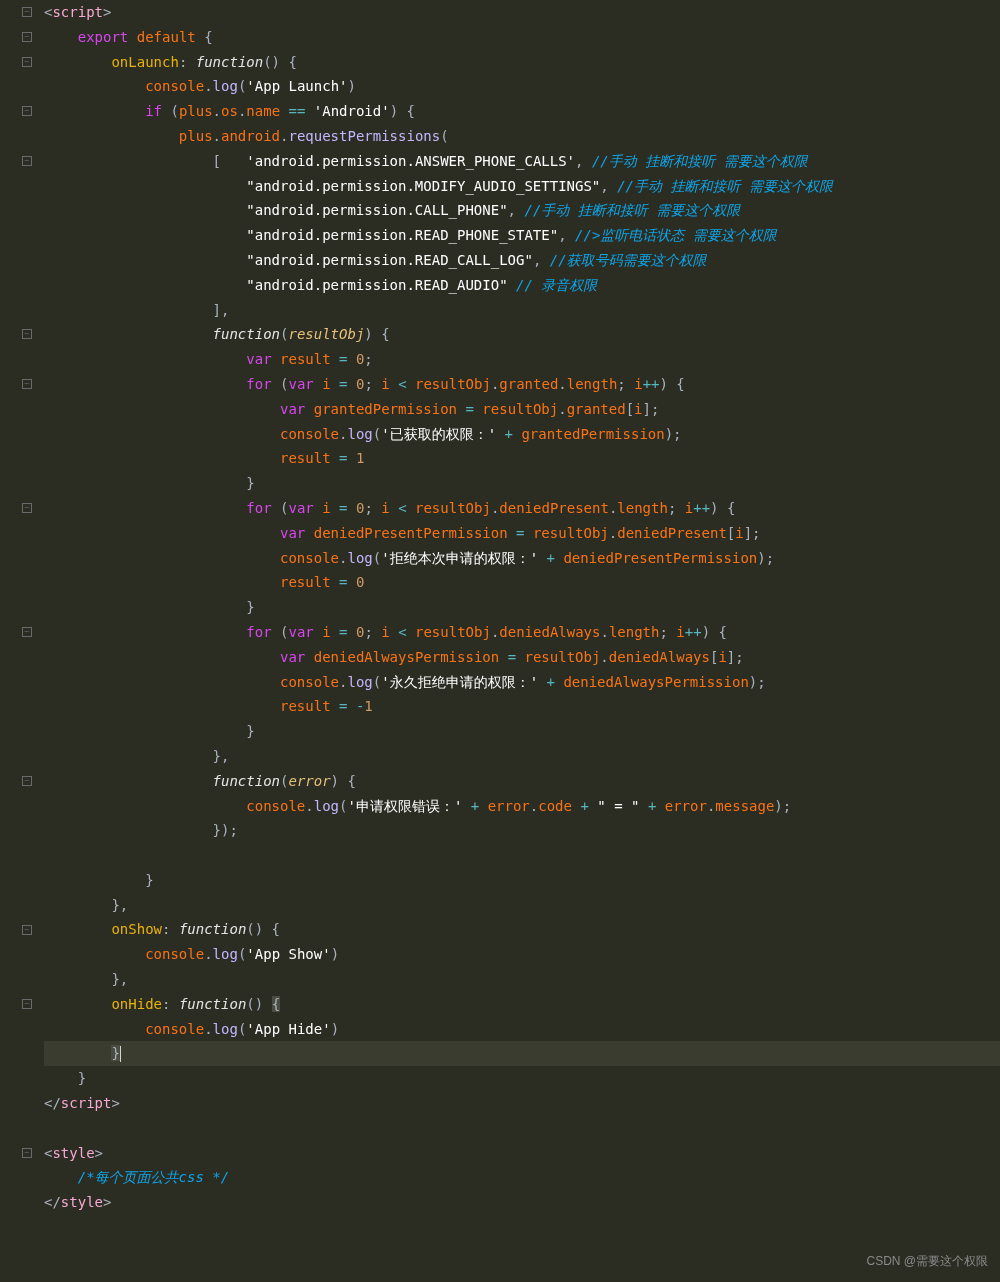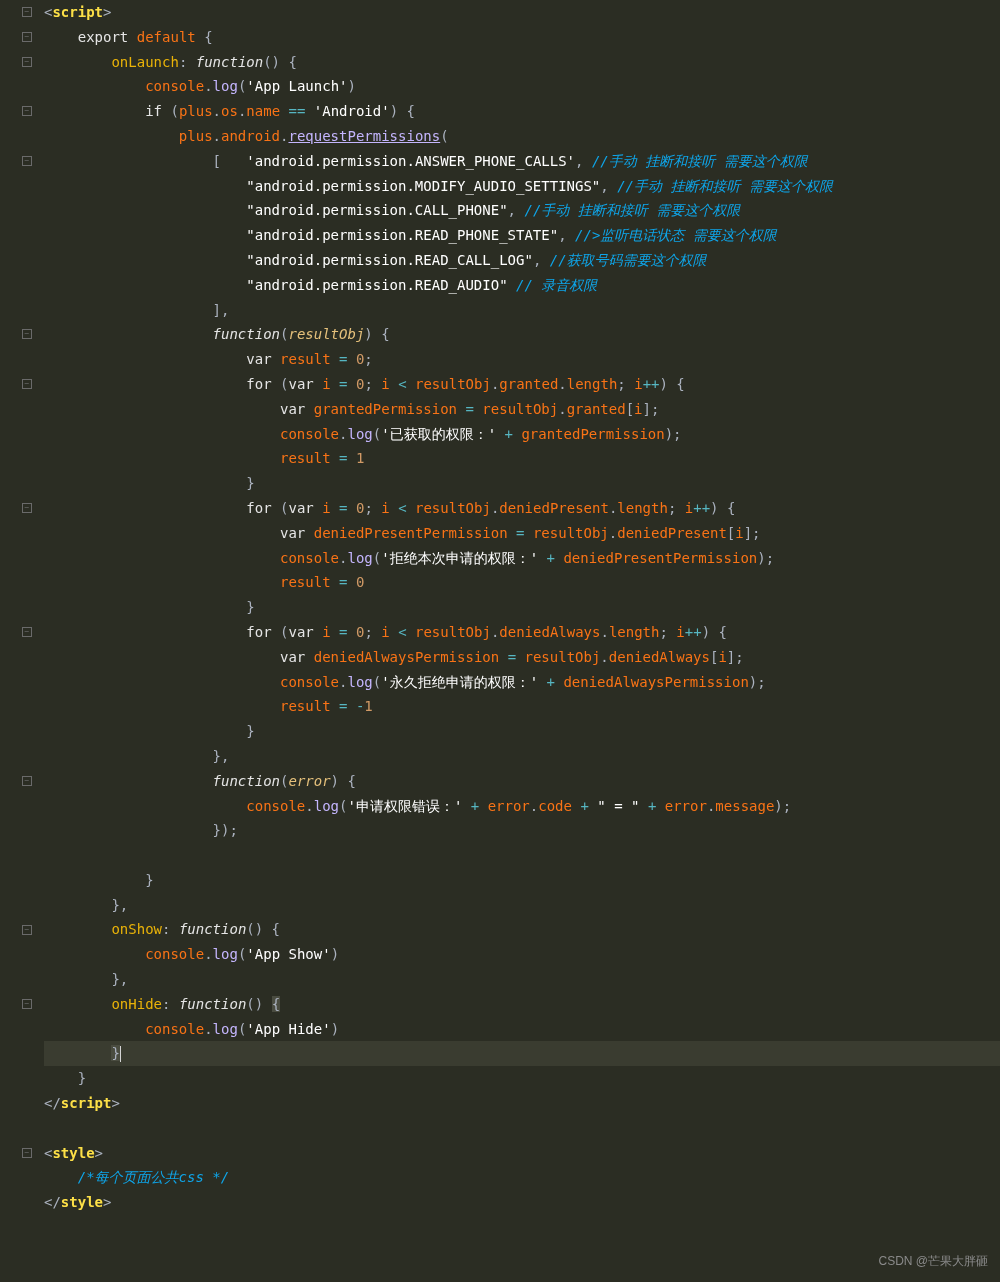--- a/index.html
+++ b/index.html
@@ -49,34 +49,34 @@
 .line.highlight { background: #3a3c30; }
 .cursor-mark {
   display: inline-block;
   width: 1px;
   height: 16px;
   background: #d4d4d4;
   vertical-align: middle;
 }
 
 
-.tag { color: #fde047; font-weight: bold; }
+.tag { color: #f9a8d4; }
 .punct { color: #abb2bf; }
-.kw1 { color: #e5e5e5; } 
+.kw1 { color: #d946ef; } 
 .kw2 { color: #f97316; } 
 .prop { color: #eab308; } 
 .fn { color: #c4b5fd; } 
 .fn-italic { color: #e5e5e5; font-style: italic; } 
 .param { color: #e5c07b; font-style: italic; } 
 .str { color: #ffffff; }
 .num { color: #d19a66; }
 .comment { color: #0ea5e9; font-style: italic; }
 .op { color: #56b6c2; }
 .ident { color: #f97316; }
-.underline { text-decoration: underline; }
+.underline { }
 
 .watermark {
   position: absolute;
   bottom: 8px;
   right: 12px;
   color: #8a8a8a;
   font-size: 12px;
   font-family: sans-serif;
 }
 .watermark2 {
@@ -104,14 +104,14 @@
       <div class="fold-mark" style="top: 503px;">−</div>
       <div class="fold-mark" style="top: 627px;">−</div>
       <div class="fold-mark" style="top: 775.8px;">−</div>
       <div class="fold-mark" style="top: 924.6px;">−</div>
       <div class="fold-mark" style="top: 999px;">−</div>
       <div class="fold-mark" style="top: 1147.8px;">−</div>
     </div>
   <div class="code" id="code-area"><div class="line"><span class="punct">&lt;</span><span class="tag">script</span><span class="punct">&gt;</span></div><div class="line">    <span class="kw1">export</span> <span class="kw2">default</span> <span class="punct">{</span></div><div class="line">        <span class="prop">onLaunch</span><span class="punct">:</span> <span class="fn-italic">function</span><span class="punct">() {</span></div><div class="line">            <span class="ident">console</span><span class="punct">.</span><span class="fn">log</span><span class="punct">(</span><span class="str">'App Launch'</span><span class="punct">)</span></div><div class="line">            <span class="kw1">if</span> <span class="punct">(</span><span class="ident">plus</span><span class="punct">.</span><span class="ident">os</span><span class="punct">.</span><span class="ident">name</span> <span class="op">==</span> <span class="str">'Android'</span><span class="punct">) {</span></div><div class="line">                <span class="ident">plus</span><span class="punct">.</span><span class="ident">android</span><span class="punct">.</span><span class="fn underline">requestPermissions</span><span class="punct">(</span></div><div class="line">                    <span class="punct">[</span>   <span class="str">'android.permission.ANSWER_PHONE_CALLS'</span><span class="punct">,</span> <span class="comment">//手动 挂断和接听 需要这个权限</span></div><div class="line">                        <span class="str">"android.permission.MODIFY_AUDIO_SETTINGS"</span><span class="punct">,</span> <span class="comment">//手动 挂断和接听 需要这个权限</span></div><div class="line">                        <span class="str">"android.permission.CALL_PHONE"</span><span class="punct">,</span> <span class="comment">//手动 挂断和接听 需要这个权限</span></div><div class="line">                        <span class="str">"android.permission.READ_PHONE_STATE"</span><span class="punct">,</span> <span class="comment">//&gt;监听电话状态 需要这个权限</span></div><div class="line">                        <span class="str">"android.permission.READ_CALL_LOG"</span><span class="punct">,</span> <span class="comment">//获取号码需要这个权限</span></div><div class="line">                        <span class="str">"android.permission.READ_AUDIO"</span> <span class="comment">// 录音权限</span></div><div class="line">                    <span class="punct">],</span></div><div class="line">                    <span class="fn-italic">function</span><span class="punct">(</span><span class="param">resultObj</span><span class="punct">) {</span></div><div class="line">                        <span class="kw1">var</span> <span class="ident">result</span> <span class="op">=</span> <span class="num">0</span><span class="punct">;</span></div><div class="line">                        <span class="kw1">for</span> <span class="punct">(</span><span class="kw1">var</span> <span class="ident">i</span> <span class="op">=</span> <span class="num">0</span><span class="punct">;</span> <span class="ident">i</span> <span class="op">&lt;</span> <span class="ident">resultObj</span><span class="punct">.</span><span class="ident">granted</span><span class="punct">.</span><span class="ident">length</span><span class="punct">;</span> <span class="ident">i</span><span class="op">++</span><span class="punct">) {</span></div><div class="line">                            <span class="kw1">var</span> <span class="ident">grantedPermission</span> <span class="op">=</span> <span class="ident">resultObj</span><span class="punct">.</span><span class="ident">granted</span><span class="punct">[</span><span class="ident">i</span><span class="punct">];</span></div><div class="line">                            <span class="ident">console</span><span class="punct">.</span><span class="fn">log</span><span class="punct">(</span><span class="str">'已获取的权限：'</span> <span class="op">+</span> <span class="ident">grantedPermission</span><span class="punct">);</span></div><div class="line">                            <span class="ident">result</span> <span class="op">=</span> <span class="num">1</span></div><div class="line">                        <span class="punct">}</span></div><div class="line">                        <span class="kw1">for</span> <span class="punct">(</span><span class="kw1">var</span> <span class="ident">i</span> <span class="op">=</span> <span class="num">0</span><span class="punct">;</span> <span class="ident">i</span> <span class="op">&lt;</span> <span class="ident">resultObj</span><span class="punct">.</span><span class="ident">deniedPresent</span><span class="punct">.</span><span class="ident">length</span><span class="punct">;</span> <span class="ident">i</span><span class="op">++</span><span class="punct">) {</span></div><div class="line">                            <span class="kw1">var</span> <span class="ident">deniedPresentPermission</span> <span class="op">=</span> <span class="ident">resultObj</span><span class="punct">.</span><span class="ident">deniedPresent</span><span class="punct">[</span><span class="ident">i</span><span class="punct">];</span></div><div class="line">                            <span class="ident">console</span><span class="punct">.</span><span class="fn">log</span><span class="punct">(</span><span class="str">'拒绝本次申请的权限：'</span> <span class="op">+</span> <span class="ident">deniedPresentPermission</span><span class="punct">);</span></div><div class="line">                            <span class="ident">result</span> <span class="op">=</span> <span class="num">0</span></div><div class="line">                        <span class="punct">}</span></div><div class="line">                        <span class="kw1">for</span> <span class="punct">(</span><span class="kw1">var</span> <span class="ident">i</span> <span class="op">=</span> <span class="num">0</span><span class="punct">;</span> <span class="ident">i</span> <span class="op">&lt;</span> <span class="ident">resultObj</span><span class="punct">.</span><span class="ident">deniedAlways</span><span class="punct">.</span><span class="ident">length</span><span class="punct">;</span> <span class="ident">i</span><span class="op">++</span><span class="punct">) {</span></div><div class="line">                            <span class="kw1">var</span> <span class="ident">deniedAlwaysPermission</span> <span class="op">=</span> <span class="ident">resultObj</span><span class="punct">.</span><span class="ident">deniedAlways</span><span class="punct">[</span><span class="ident">i</span><span class="punct">];</span></div><div class="line">                            <span class="ident">console</span><span class="punct">.</span><span class="fn">log</span><span class="punct">(</span><span class="str">'永久拒绝申请的权限：'</span> <span class="op">+</span> <span class="ident">deniedAlwaysPermission</span><span class="punct">);</span></div><div class="line">                            <span class="ident">result</span> <span class="op">=</span> <span class="op">-</span><span class="num">1</span></div><div class="line">                        <span class="punct">}</span></div><div class="line">                    <span class="punct">},</span></div><div class="line">                    <span class="fn-italic">function</span><span class="punct">(</span><span class="param">error</span><span class="punct">) {</span></div><div class="line">                        <span class="ident">console</span><span class="punct">.</span><span class="fn">log</span><span class="punct">(</span><span class="str">'申请权限错误：'</span> <span class="op">+</span> <span class="ident">error</span><span class="punct">.</span><span class="ident">code</span> <span class="op">+</span> <span class="str">" = "</span> <span class="op">+</span> <span class="ident">error</span><span class="punct">.</span><span class="ident">message</span><span class="punct">);</span></div><div class="line">                    <span class="punct">});</span></div><div class="line">&nbsp;</div><div class="line">            <span class="punct">}</span></div><div class="line">        <span class="punct">},</span></div><div class="line">        <span class="prop">onShow</span><span class="punct">:</span> <span class="fn-italic">function</span><span class="punct">() {</span></div><div class="line">            <span class="ident">console</span><span class="punct">.</span><span class="fn">log</span><span class="punct">(</span><span class="str">'App Show'</span><span class="punct">)</span></div><div class="line">        <span class="punct">},</span></div><div class="line">        <span class="prop">onHide</span><span class="punct">:</span> <span class="fn-italic">function</span><span class="punct">()</span> <span class="punct" style="background:#4a4c40">{</span></div><div class="line">            <span class="ident">console</span><span class="punct">.</span><span class="fn">log</span><span class="punct">(</span><span class="str">'App Hide'</span><span class="punct">)</span></div><div class="line highlight">        <span class="punct" style="background:#4a4c40">}</span><span class="cursor-mark"></span></div><div class="line">    <span class="punct">}</span></div><div class="line"><span class="punct">&lt;/</span><span class="tag">script</span><span class="punct">&gt;</span></div><div class="line">&nbsp;</div><div class="line"><span class="punct">&lt;</span><span class="tag">style</span><span class="punct">&gt;</span></div><div class="line">    <span class="comment">/*每个页面公共css */</span></div><div class="line"><span class="punct">&lt;/</span><span class="tag">style</span><span class="punct">&gt;</span></div></div>
 </div>
 
-<div class="watermark">CSDN @芒果大胖砸</div>
+<div class="watermark">CSDN @需要这个权限</div>
 <div class="watermark2"></div>
 
 </body></html>

